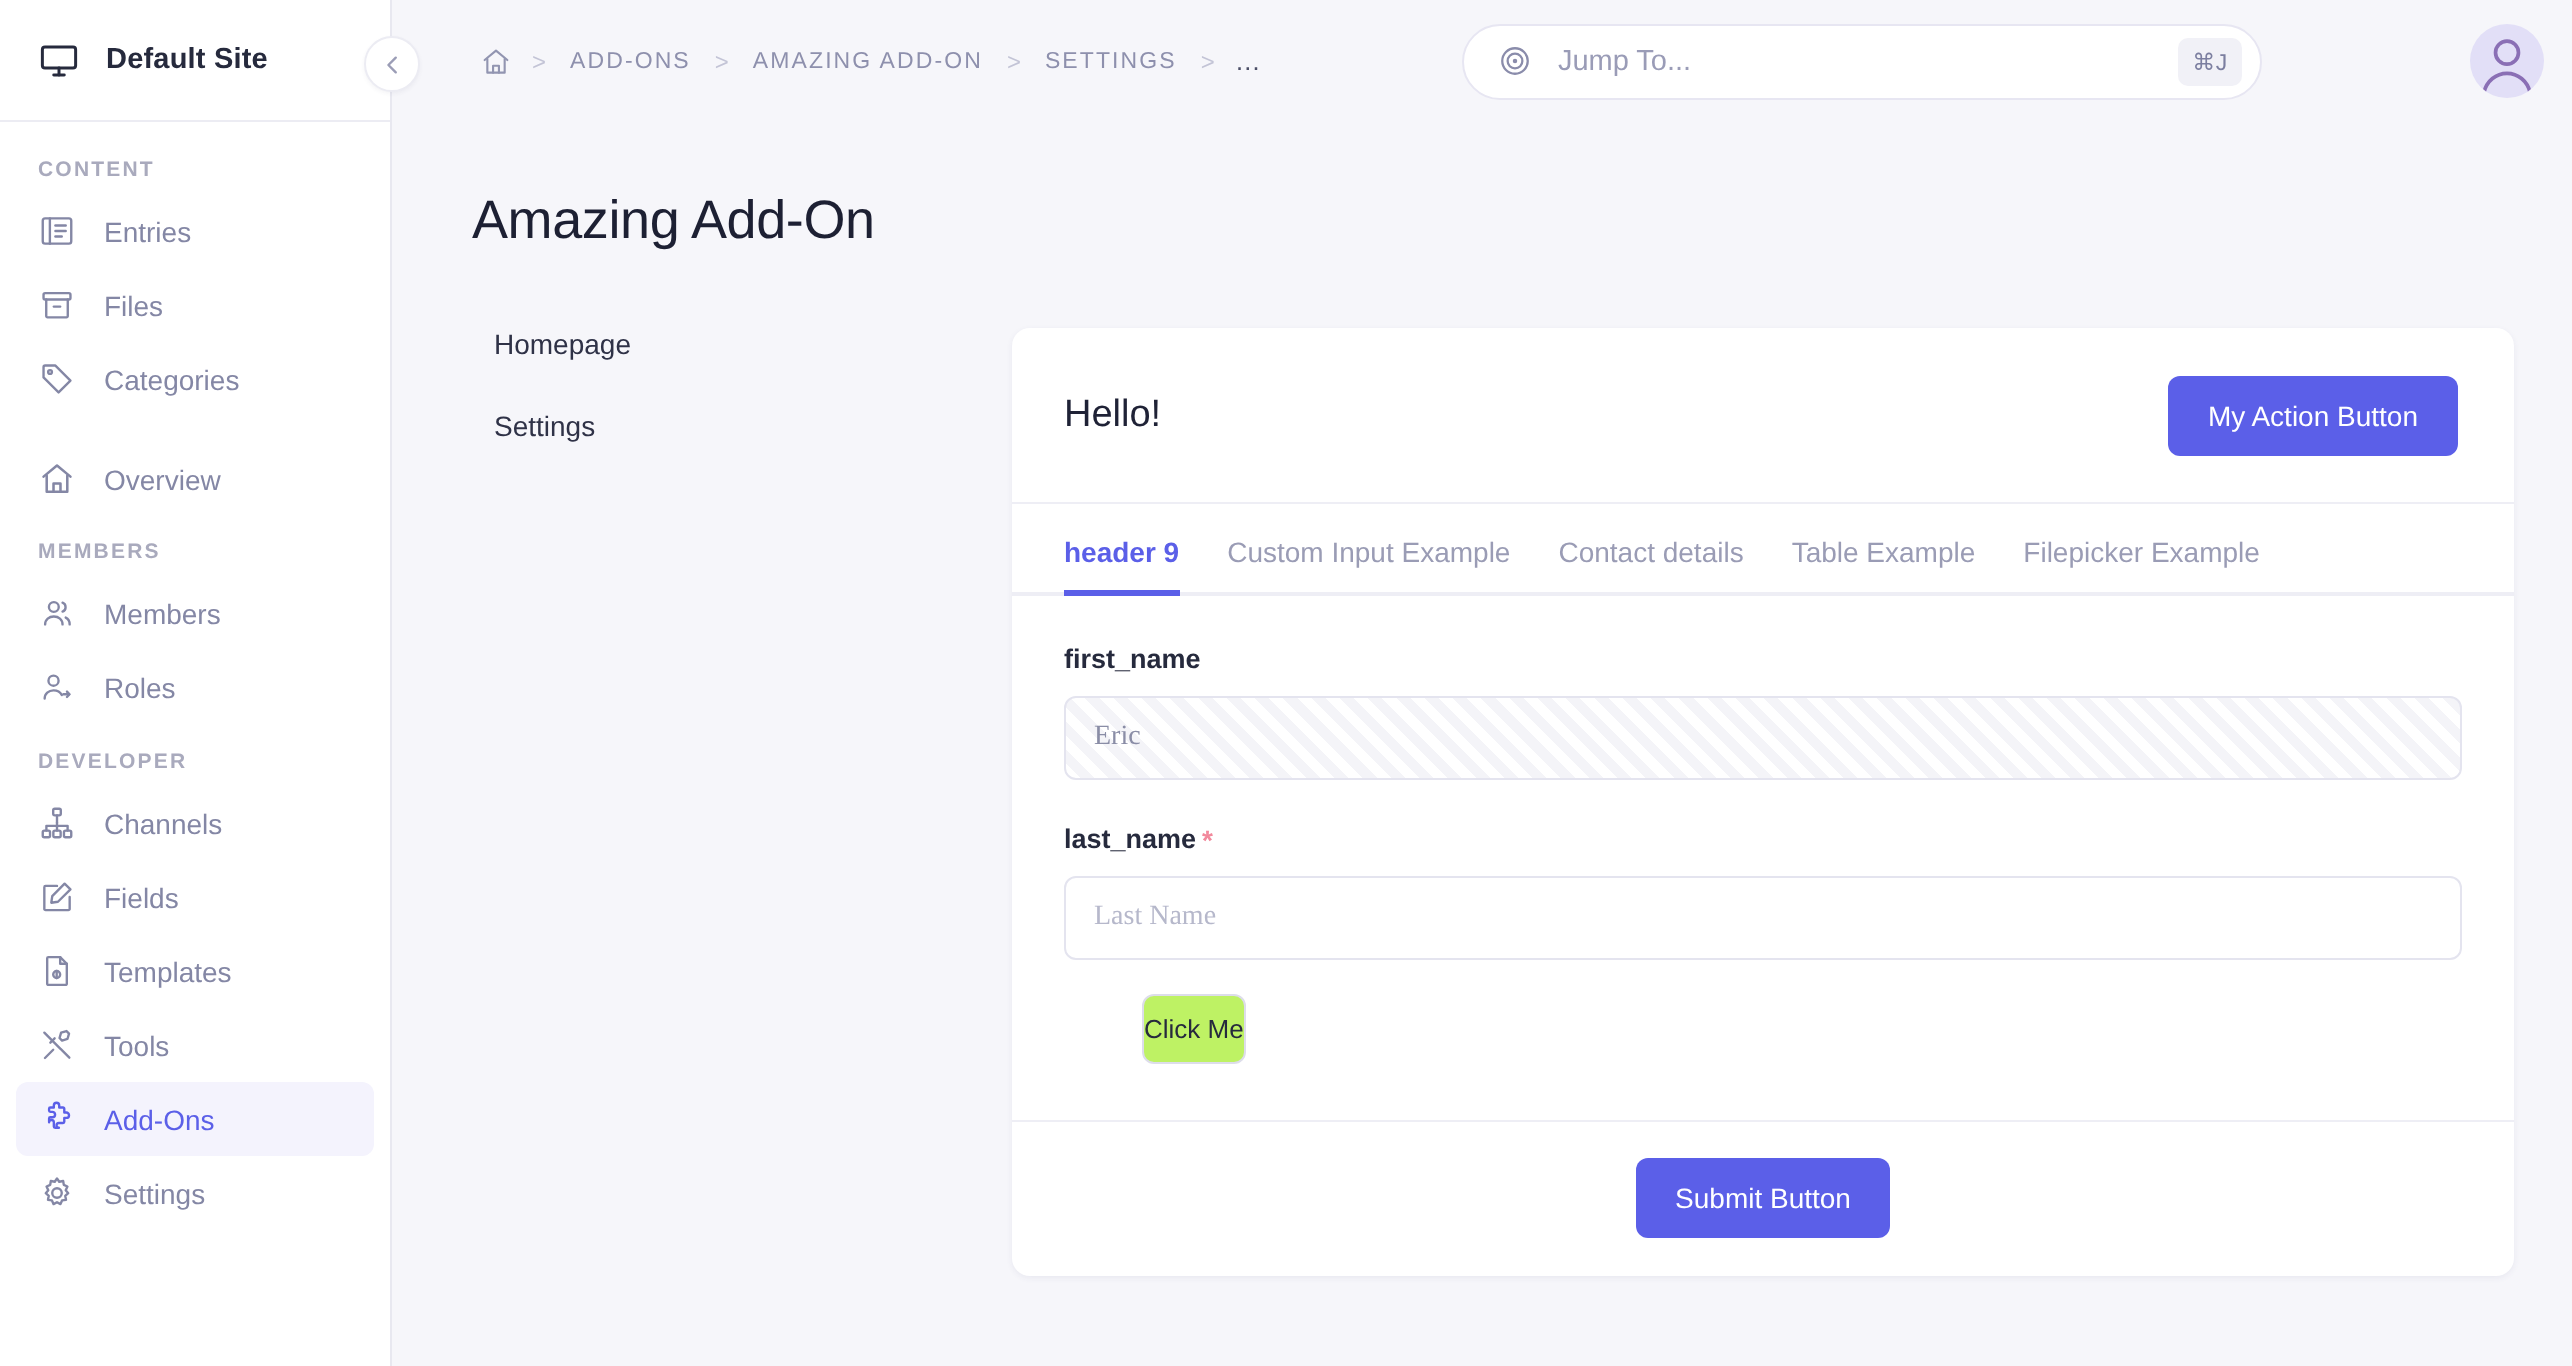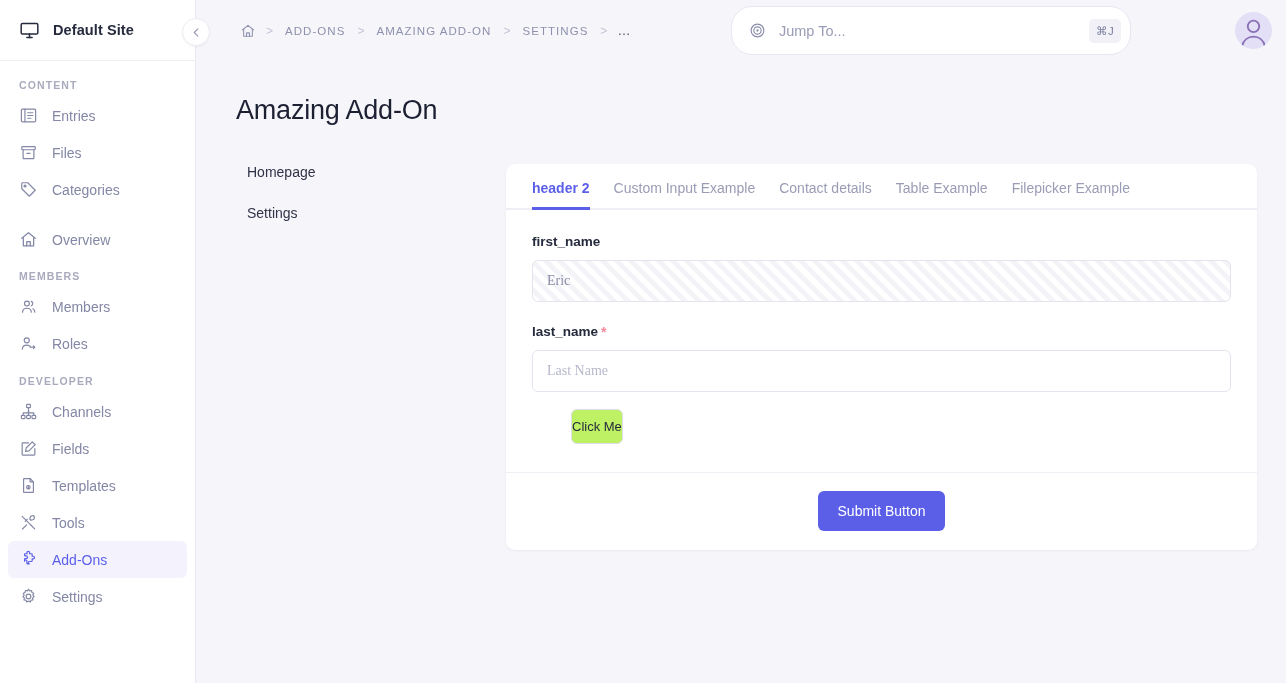--- a/index.html
+++ b/index.html
@@ -89,21 +89,21 @@
     white-space: nowrap;
     cursor: pointer;
   }
   .crumb.home { padding: 0 8px 0 4px; display:flex; align-items:center; }
   .crumb.home svg { width: 16px; height: 16px; color: #9295b1; display:block; }
   .crumb-sep { font-size: 12px; color: #c3c4d6; padding: 0 2px; }
   .crumb.ellipsis { color: #4b4e66; letter-spacing: .5px; font-size: 13px; padding-left: 8px; }
 
   .search-wrap { flex: 1 1 auto; display:flex; justify-content:center; }
   .search-box {
-    width: 400px; height: 49px;
+    width: 400px; height: 38px;
     background: #ffffff;
     border: 1px solid #e7e6f2;
     border-radius: 21px;
     display: flex; align-items: center;
     padding: 0 9px 0 17px;
     cursor: text;
   }
   .search-icon { width: 17px; height: 17px; color:#8a8cab; flex:0 0 17px; display:block; }
   .search-input {
     flex: 1 1 auto;
@@ -452,23 +452,27 @@
       <h1 class="page-title">Amazing Add-On</h1>
 
       <div class="columns">
 
         <div class="subnav">
           <div class="subnav-item">Homepage</div>
           <div class="subnav-item">Settings</div>
         </div>
 
         <section class="card">
+          <div class="card-head">
+            <div class="card-title">Hello!</div>
+            <button class="btn-primary">My Action Button</button>
+          </div>
 
           <div class="tabs">
-            <div class="tab active">header 2</div>
+            <div class="tab active">header 9</div>
             <div class="tab">Custom Input Example</div>
             <div class="tab">Contact details</div>
             <div class="tab">Table Example</div>
             <div class="tab">Filepicker Example</div>
           </div>
 
           <div class="form">
             <div class="field">
               <div class="field-label">
                 <span>first_name</span>

